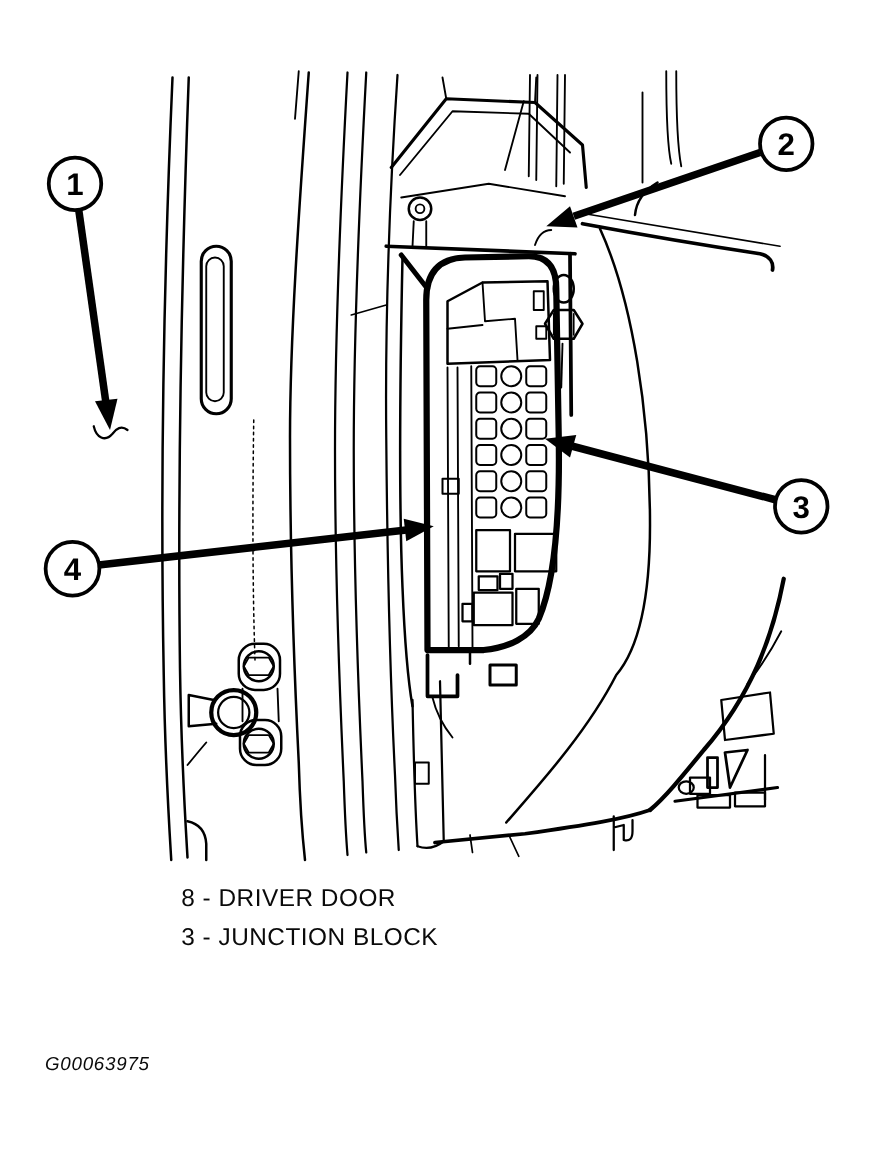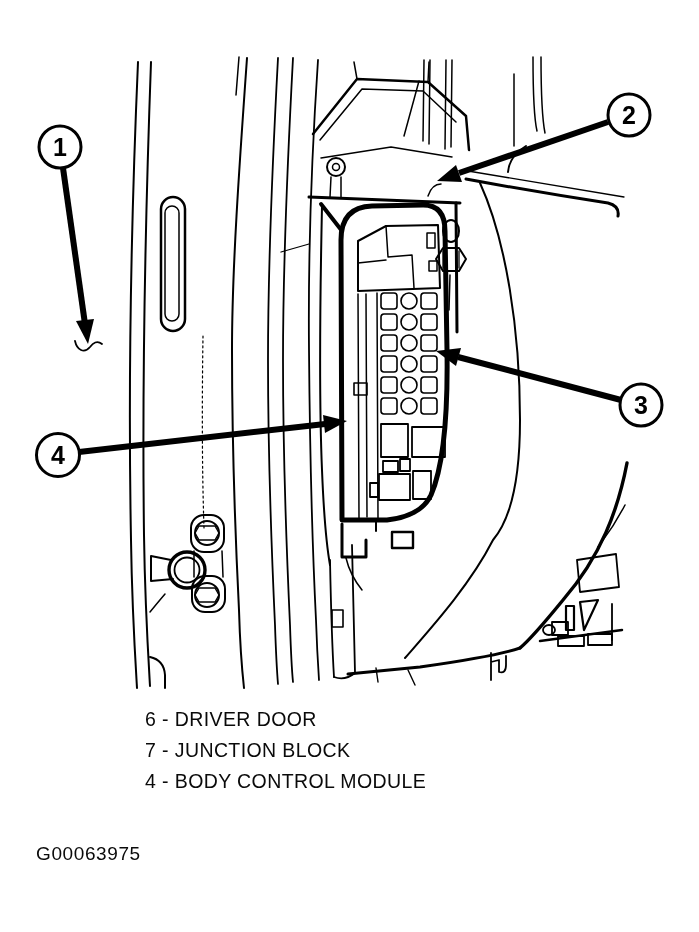--- a/index.html
+++ b/index.html
@@ -12,21 +12,21 @@
   }
   .art{position:absolute;left:0;top:0;}
   .legend{
     position:absolute;left:145px;top:704px;
     font-size:19.5px;line-height:31px;
     letter-spacing:0.4px;color:#0a0a0a;
     white-space:nowrap;
   }
   .figcode{
     position:absolute;left:36px;top:843px;
-    font-size:19px;letter-spacing:0.6px;color:#0a0a0a;
+    font-size:15px;letter-spacing:0.6px;color:#0a0a0a;font-style:italic;
   }
   .co-num{font-weight:bold;font-size:25px;}
 </style>
 </head>
 <body>
 
 <div class="page">
 
   <svg class="art" width="699" height="932" viewBox="0 0 699 932" stroke="#000" fill="none" stroke-linejoin="round" stroke-linecap="round">
 
@@ -206,20 +206,19 @@
 
     <g>
       <line x1="79" y1="452" x2="325" y2="424" stroke-width="6" stroke-linecap="butt"></line>
       <polygon points="347,421 325,433 323,415" fill="#000" stroke="none"></polygon>
       <circle cx="58" cy="455" r="21.5" fill="#fff" stroke-width="3"></circle>
       <text x="58" y="464" text-anchor="middle" fill="#000" stroke="none" class="co-num">4</text>
     </g>
   </svg>
 
   <div class="legend">
-    <div>6 - DRIVER DOOR</div>
-    <div>7 - JUNCTION BLOCK</div>
-    <div>4 - BODY CONTROL MODULE</div>
+    <div>8 - DRIVER DOOR</div>
+    <div>3 - JUNCTION BLOCK</div>
   </div>
 
   <div class="figcode">G00063975</div>
 
 </div>
 
 </body></html>

